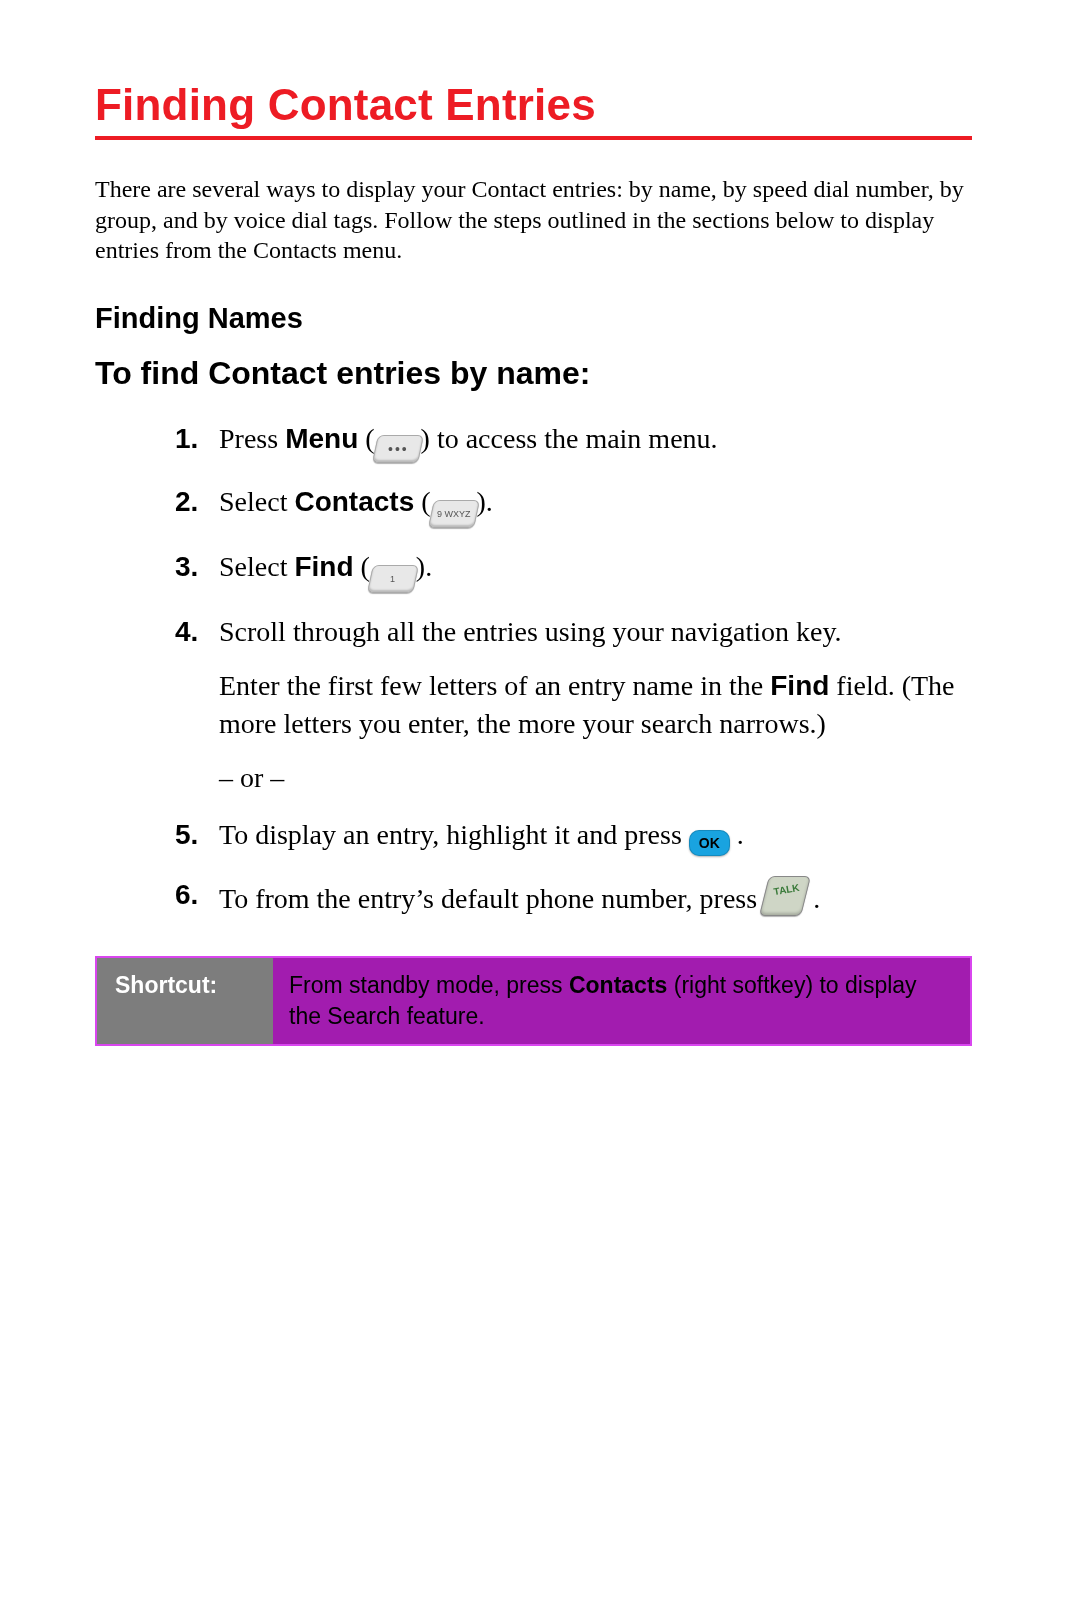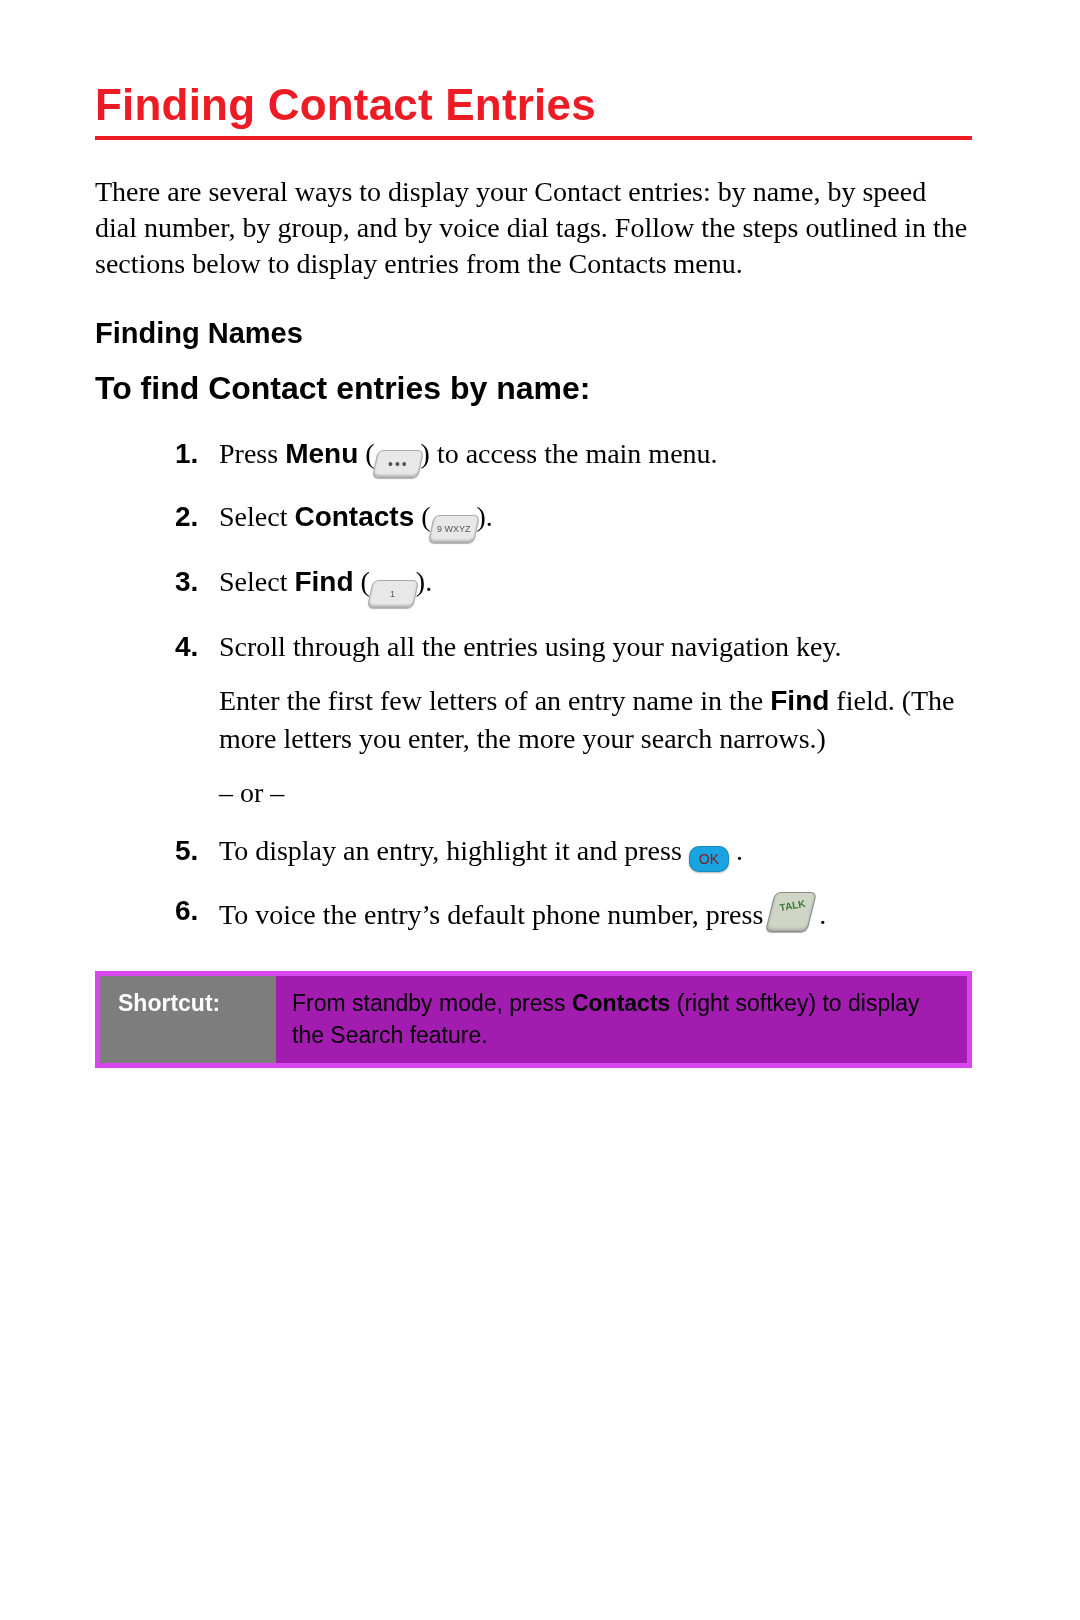--- a/index.html
+++ b/index.html
@@ -28,21 +28,21 @@
     font-size: 44px;
     margin: 0 0 6px 0;
     letter-spacing: 0.2px;
   }
   .red-rule {
     border: none;
     border-top: 4px solid #ed1c24;
     margin: 6px 0 34px 0;
   }
   p.intro {
-    font-size: 28px;
+    font-size: 24px;
     line-height: 1.28;
     margin: 0 0 36px 0;
   }
   h2.sub {
     font-family: Arial, Helvetica, sans-serif;
     font-weight: 700;
     font-size: 29px;
     margin: 0 0 20px 0;
   }
   p.proc-head {
@@ -101,23 +101,23 @@
     font-size: 14px;
     letter-spacing: 2px;
     line-height: 26px;
   }
   .key .txt { display:inline-block; transform: skewX(12deg); }
   
   .ok-pill {
     display: inline-block;
     vertical-align: -4px;
     background: #19a3e0;
-    color: #7f1d1d;
-    font-family: Arial, Helvetica, sans-serif;
-    font-weight: 400;
+    color: #000000;
+    font-family: Arial, Helvetica, sans-serif;
+    font-weight: 700;
     font-size: 14px;
     line-height: 1;
     padding: 6px 10px;
     border-radius: 10px;
     box-shadow: 0 1px 2px rgba(0,0,0,0.3), inset 0 0 0 1px rgba(0,0,0,0.15);
   }
   
   .talk-key {
     display: inline-block;
     vertical-align: -8px;
@@ -136,21 +136,21 @@
     text-align: center;
     transform: skewX(14deg) rotate(-10deg);
     font-family: Arial, Helvetica, sans-serif;
     font-size: 10px;
     font-weight: 700;
     color: #3a7a3a;
   }
   
   .shortcut {
     display: flex;
-    border: 5px solid #d946ef;
+    border: 2px solid #d946ef;
     margin: 4px 0 0 0;
     font-family: Arial, Helvetica, sans-serif;
     font-size: 23px;
   }
   .shortcut .label {
     background: #7d7d7d;
     color: #fff;
     font-weight: 700;
     padding: 14px 18px;
     width: 140px;
@@ -213,21 +213,21 @@
       </span>
       <span class="sub-block">– or –</span>
     </li>
 
     <li data-num="5">
       <span>To display an entry, highlight it and press </span>
       <span class="ok-pill">OK</span> .
     </li>
 
     <li data-num="6">
-      <span>To voice the entry’s default phone number, press </span>
+      <span>To from the entry’s default phone number, press </span>
       <span class="talk-key"><span class="lbl">TALK</span></span> .
     </li>
 
   </ol>
 
   <div class="shortcut">
     <div class="label">Shortcut:</div>
     <div class="body">
       <span>From standby mode, press </span><span class="arial-b" style="font-size:23px;">Contacts</span><span> (right softkey) to display the Search feature.</span>
     </div>

